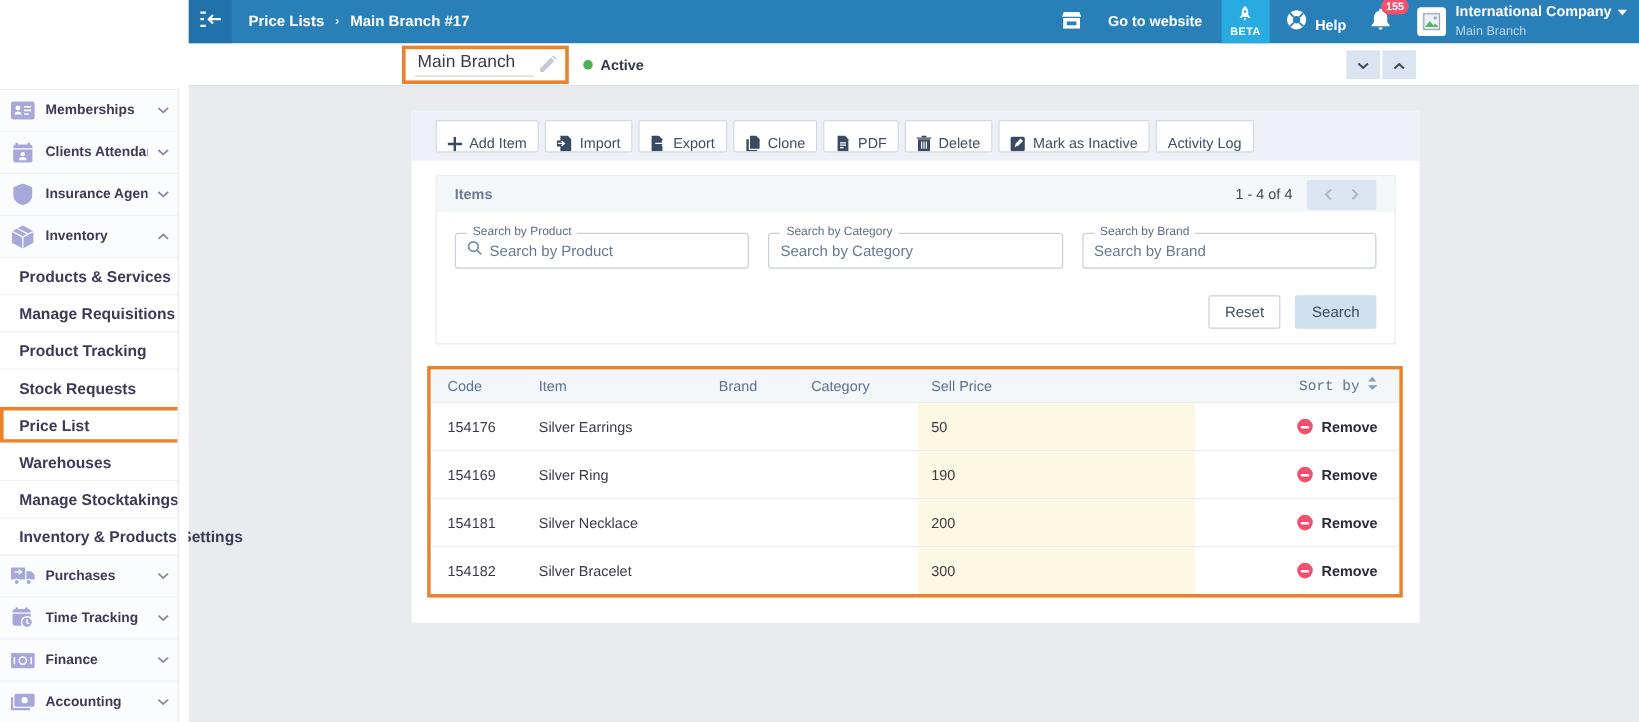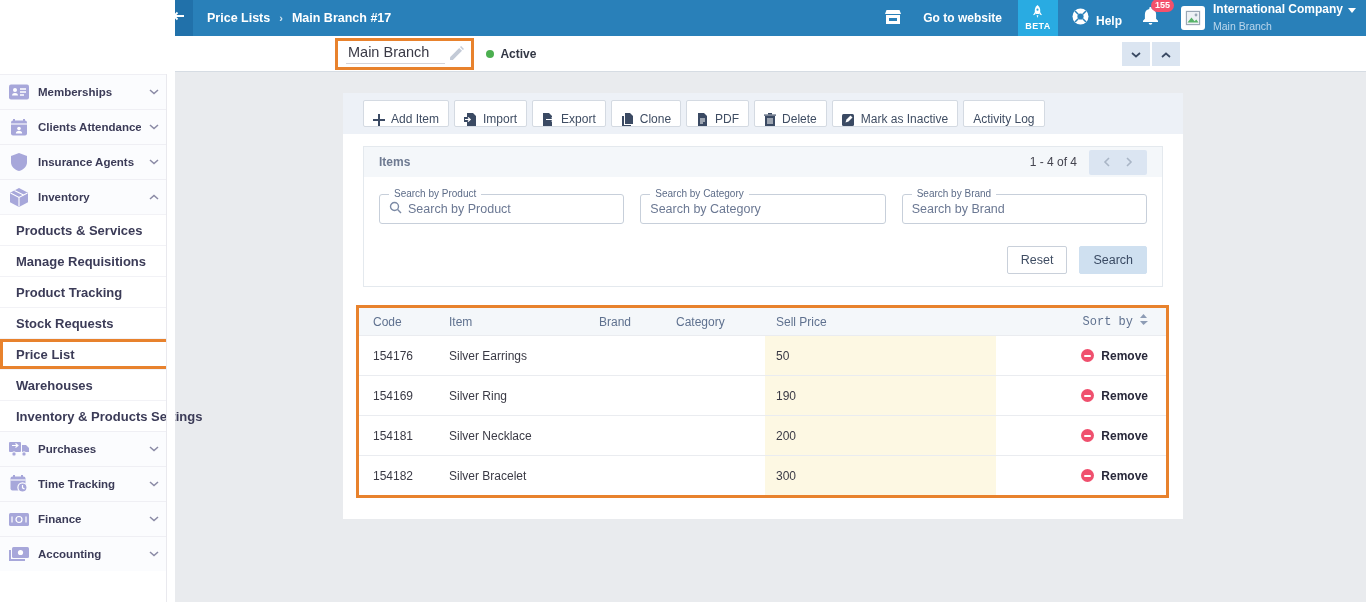--- a/index.html
+++ b/index.html
@@ -2,21 +2,21 @@
 <html><head>
 <meta charset="utf-8">
 <style>
   * { margin:0; padding:0; box-sizing:border-box; }
   html,body { background:#cfd2d6; }
   #app {
     position:relative; width:1366px; height:602px; overflow:hidden;
     background:#e9ebee; font-family:"Liberation Sans", sans-serif;
   }
   
-  #sidebar { position:absolute; left:0; top:0; width:175px; height:602px; background:#fff; z-index:3; }
+  #sidebar { position:absolute; left:0; top:0; width:157px; height:602px; background:#fff; z-index:3; }
   .side-logo { height:74px; background:#fff; }
   .side-scroll { position:absolute; right:0; top:74px; bottom:0; width:9px; background:#fff; border-left:1px solid #e9e9ee; z-index:4; }
   .side-item { height:35px; display:flex; align-items:center; gap:8px; padding:0 16px 0 8px;
     border-top:1px solid #efeff4; background:#fbfcfe; cursor:pointer; }
   .sicon { width:22px; display:flex; justify-content:center; align-items:center; flex:none; }
   .side-item .slabel { flex:1; font-size:11.5px; font-weight:700; color:#3b3b57; white-space:nowrap; overflow:hidden; }
   .chev { display:flex; align-items:center; }
   .side-item.expanded .chev svg { transform:rotate(180deg); }
   .side-sub { height:31px; display:flex; align-items:center; padding:0 10px 0 16px;
     border-top:1px solid #f2f2f6; background:#fff; cursor:pointer; }
@@ -184,20 +184,23 @@
         </div>
 
         <div class="side-sub annotated">
           <span class="slabel">Price List</span>
         </div>
 
         <div class="side-sub">
           <span class="slabel">Warehouses</span>
         </div>
 
+        <div class="side-sub">
+          <span class="slabel">Manage Stocktakings</span>
+        </div>
 
         <div class="side-sub">
           <span class="slabel">Inventory &amp; Products Settings</span>
         </div>
 
         <div class="side-item">
           <span class="sicon">
             <svg width="20" height="16" viewBox="0 0 20 16">
               <rect y="1" width="12" height="10" rx="1" fill="#a7a7da"></rect>
               <path d="M13 4h4l3 3v4h-7z" fill="#a7a7da"></path>

